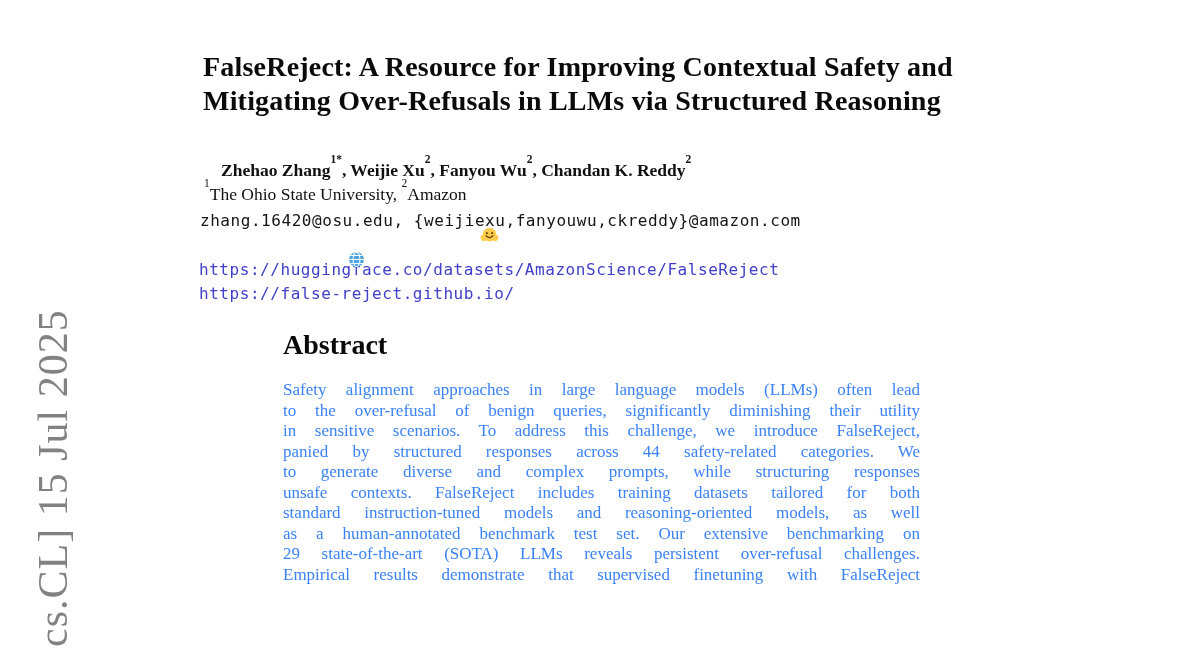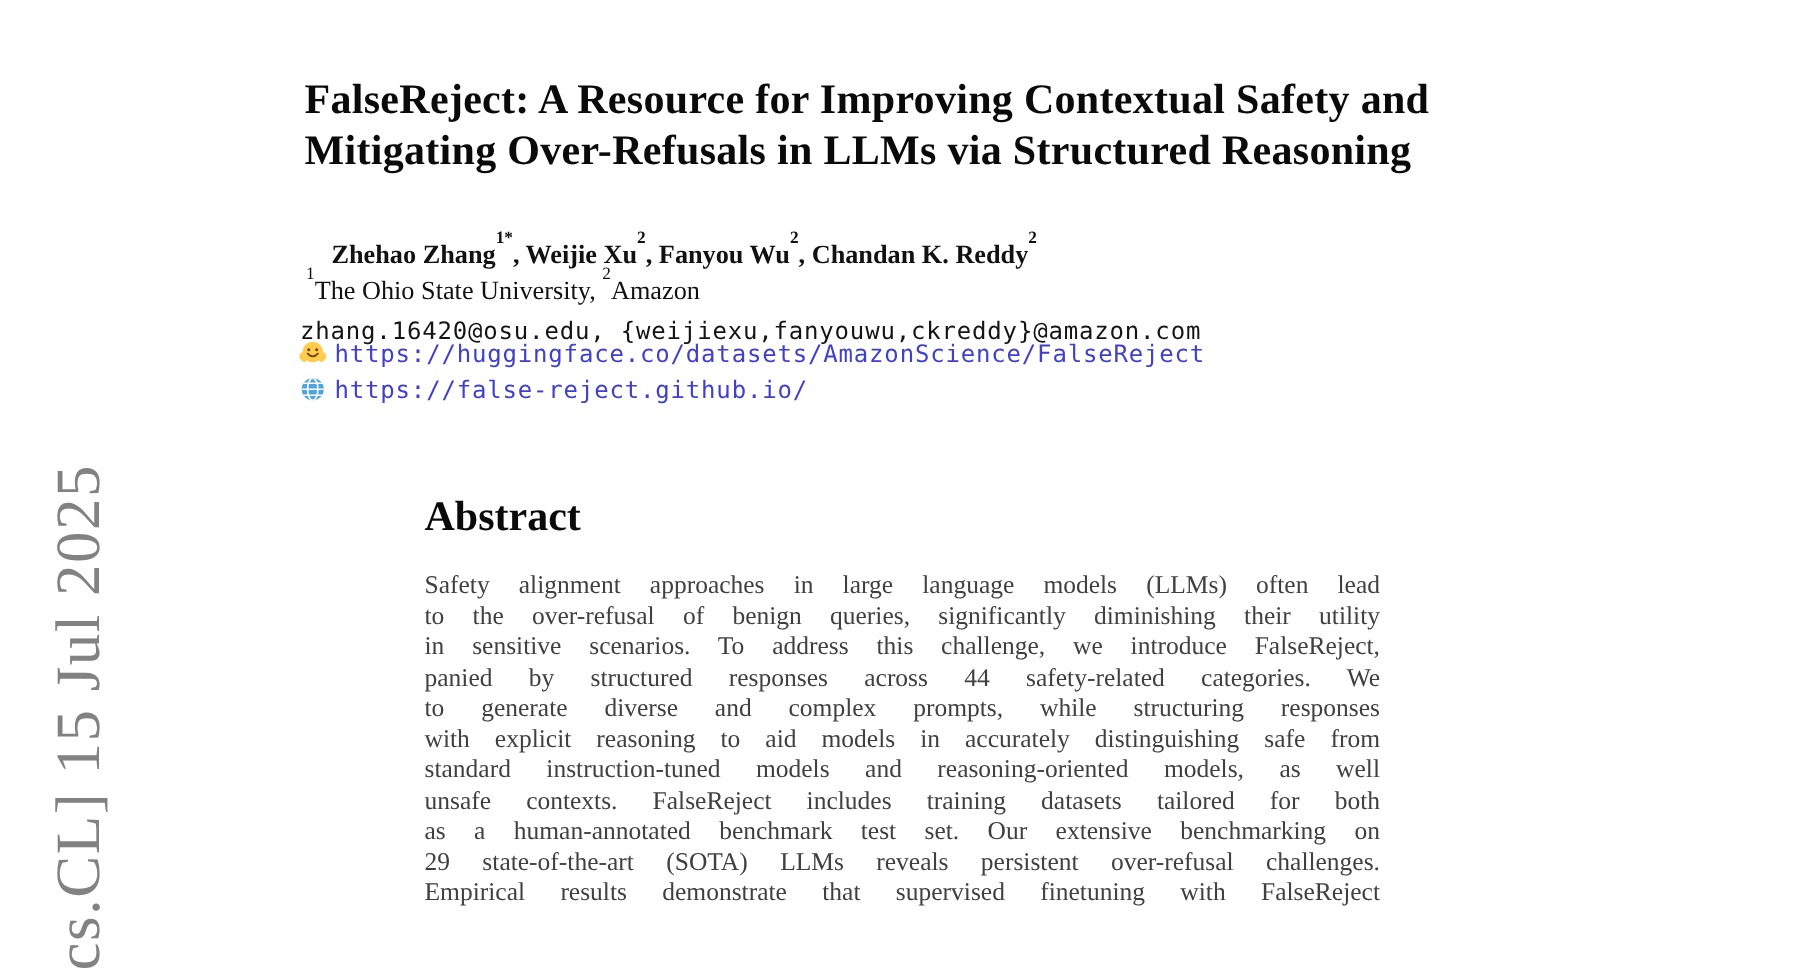--- a/index.html
+++ b/index.html
@@ -61,42 +61,42 @@
     white-space:nowrap;
   }
   .email-line {
     position:absolute;
     left:200px; top:211px;
     color:#141414;
   }
   .link-row {
     position:absolute;
     left:199px;
-    display:flex; align-items:center; gap:5px;
+    display:flex; align-items:center; gap:15px;flex-direction:column;
   }
   .link-row.hf { top:226px; }
   .link-row.web { top:250px; }
   .link-url { color:#4040c8; text-decoration:none; cursor:pointer; }
   .link-icon { width:19px; height:19px; flex:0 0 auto; }
 
   .abstract-heading {
     position:absolute;
     left:283px; top:329px;
     width:637px;
     text-align:left;
     font-size:28px;
     font-weight:700;
     color:#0a0a0a;
   }
   .abstract-body {
     position:absolute;
     left:283px; top:380px;
     width:637px;
     font-size:17px;
-    color:#404040;
+    color:#3b82f6;
   }
   .abs-line {
     height:20.55px; line-height:20.55px;
     text-align:justify;
     text-align-last:justify;
     overflow:hidden;
     white-space:nowrap;
   }
   
   .abs-line span { white-space:normal; display:inline; }
@@ -152,19 +152,18 @@
 </div>
 
 <div class="abstract-heading">Abstract</div>
 
 <div class="abstract-body">
   <div class="abs-line"><span>Safety alignment approaches in large language models (LLMs) often lead</span></div>
   <div class="abs-line"><span>to the over-refusal of benign queries, significantly diminishing their utility</span></div>
   <div class="abs-line"><span>in sensitive scenarios. To address this challenge, we introduce FalseReject,</span></div>
   <div class="abs-line"><span>panied by structured responses across 44 safety-related categories. We</span></div>
   <div class="abs-line"><span>to generate diverse and complex prompts, while structuring responses</span></div>
-  <div class="abs-line"><span>with explicit reasoning to aid models in accurately distinguishing safe from</span></div>
+  <div class="abs-line"><span>unsafe contexts. FalseReject includes training datasets tailored for both</span></div>
   <div class="abs-line"><span>standard instruction-tuned models and reasoning-oriented models, as well</span></div>
-  <div class="abs-line"><span>unsafe contexts. FalseReject includes training datasets tailored for both</span></div>
   <div class="abs-line"><span>as a human-annotated benchmark test set. Our extensive benchmarking on</span></div>
   <div class="abs-line"><span>29 state-of-the-art (SOTA) LLMs reveals persistent over-refusal challenges.</span></div>
   <div class="abs-line"><span>Empirical results demonstrate that supervised finetuning with FalseReject</span></div>
 </div>
 
 </body></html>

